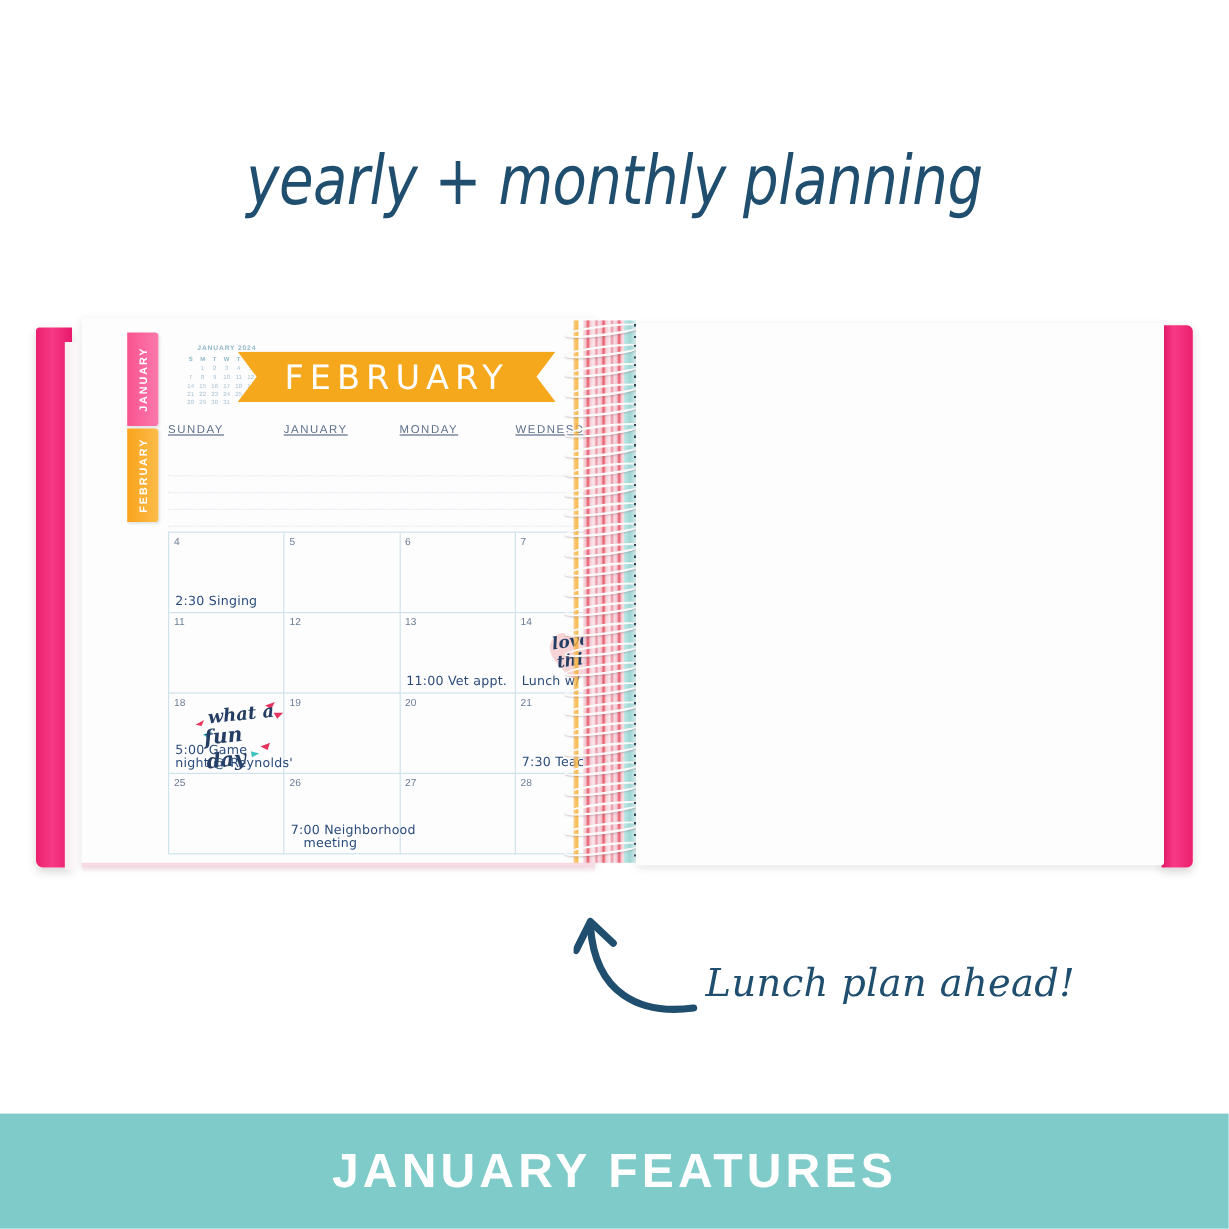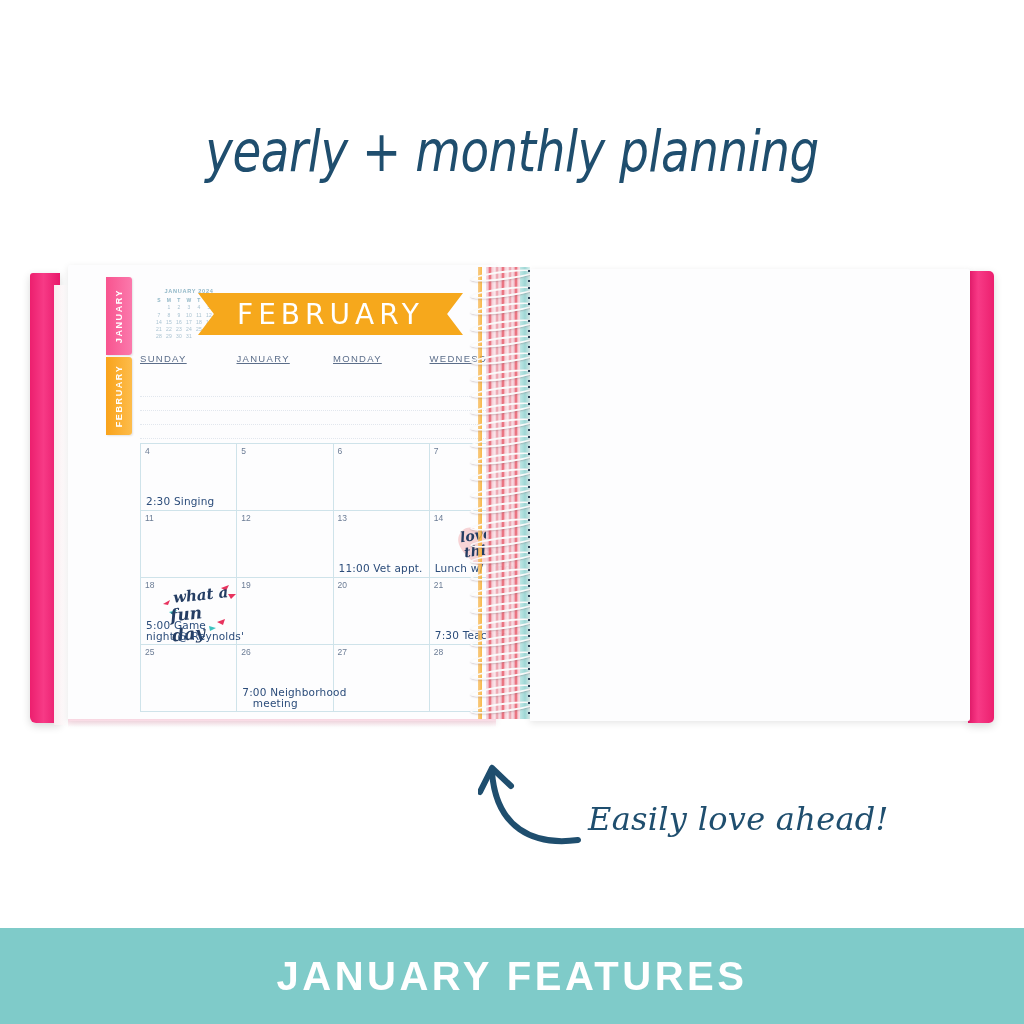--- a/index.html
+++ b/index.html
@@ -506,17 +506,17 @@
 
     <div id="right-dayhdrs"></div>
 
   </div>
 </div>
 
 <svg class="arrow" width="110" height="86" viewBox="0 0 110 86">
   <path d="M100 78 C 55 84, 18 66, 14 10" fill="none" stroke="#1F4E6E" stroke-width="6" stroke-linecap="round"></path>
   <path d="M14 6 L 2 30 M14 6 L 33 24" fill="none" stroke="#1F4E6E" stroke-width="6" stroke-linecap="round"></path>
 </svg>
-<div class="callout">Easily love ahead!</div>
+<div class="callout">Lunch plan ahead!</div>
 
 <div class="bottom-bar">
   <span class="bottom-bar-text">JANUARY FEATURES</span>
 </div>
 
 </body></html>

